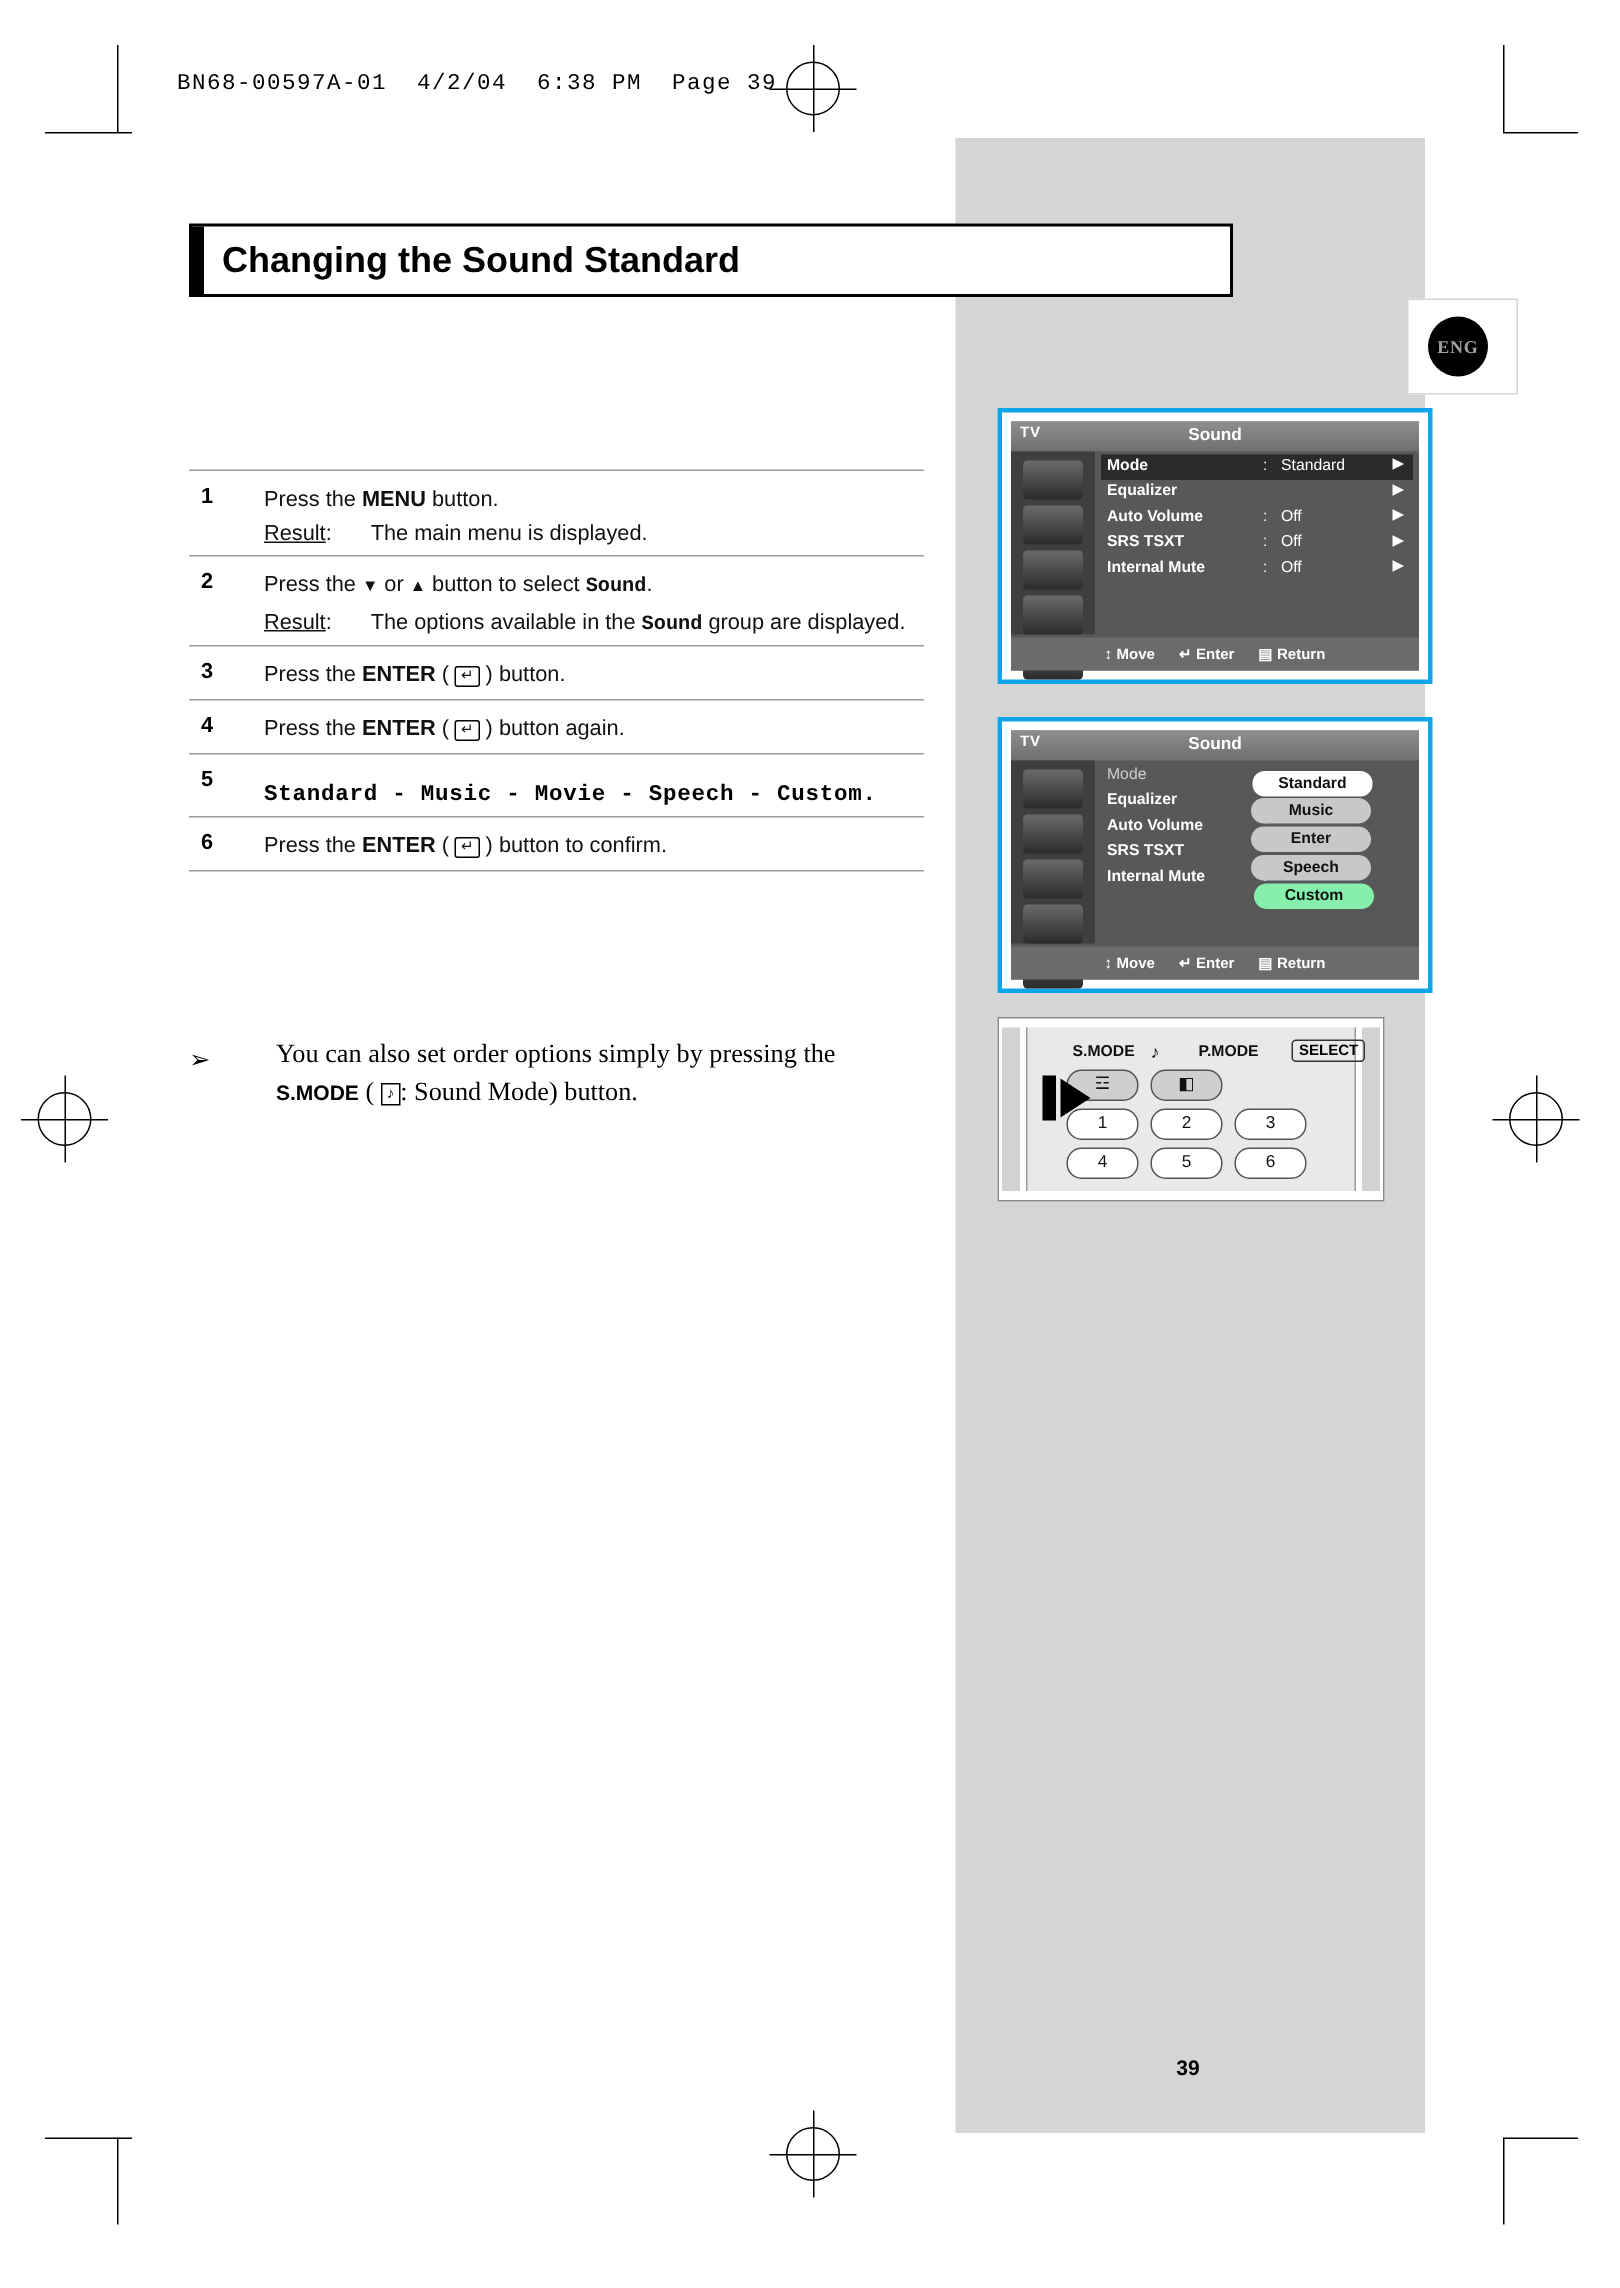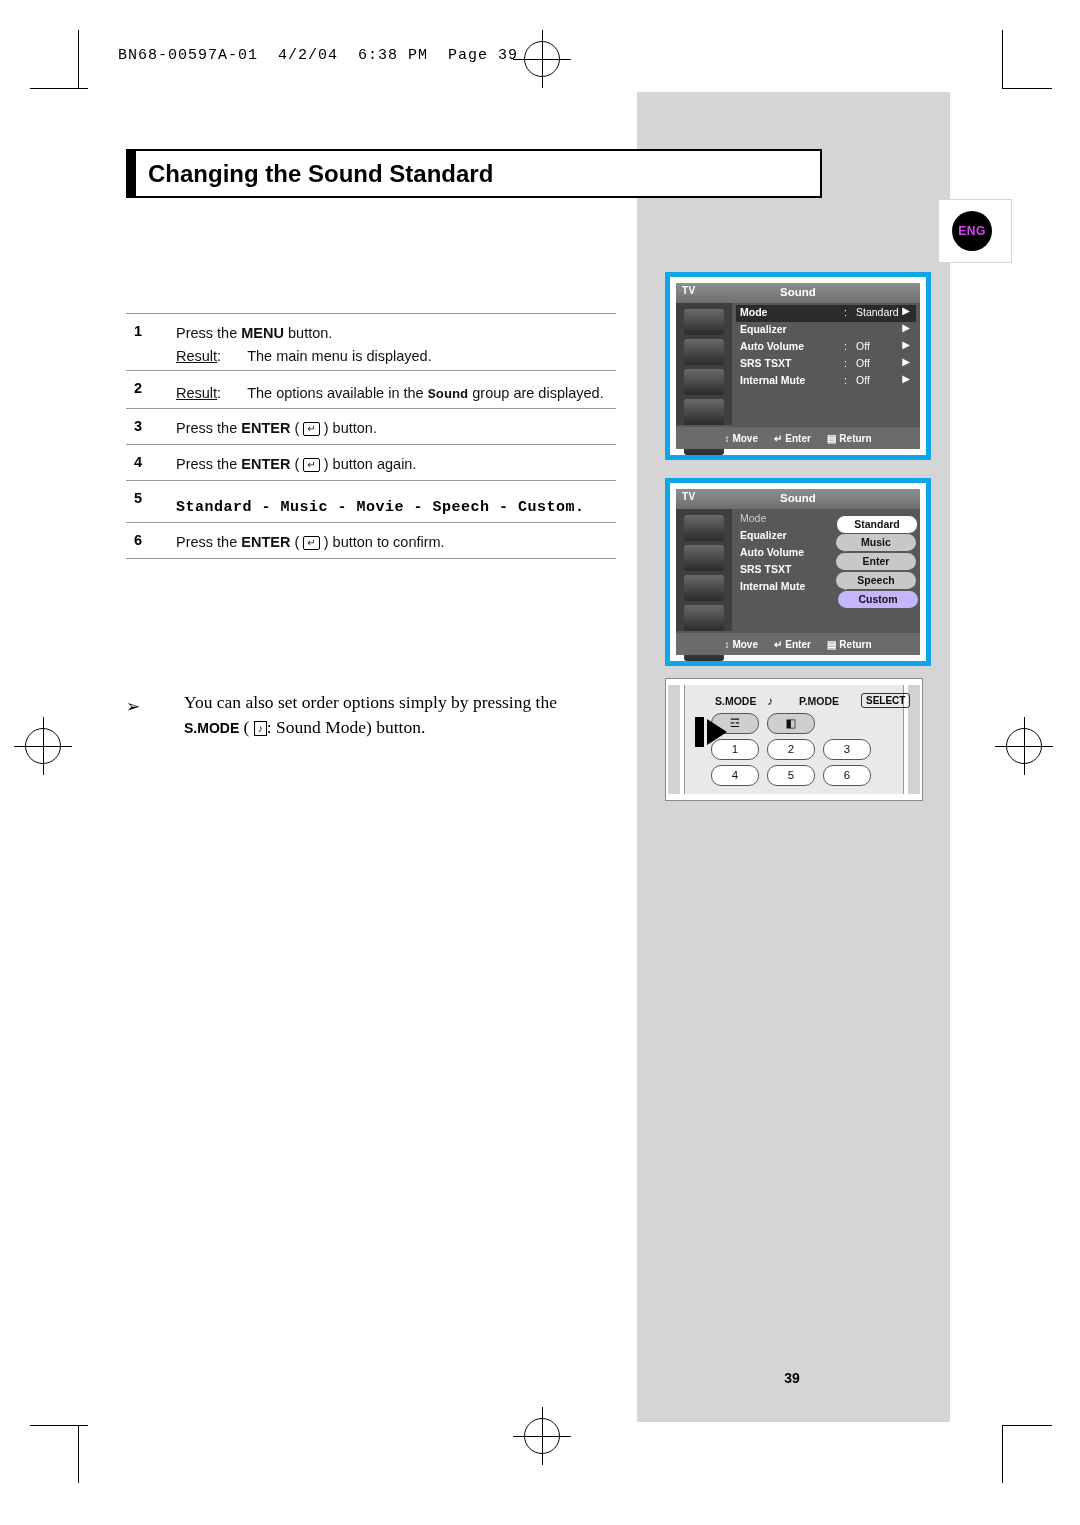--- a/index.html
+++ b/index.html
@@ -38,22 +38,22 @@
     font-size:24px;font-weight:bold;color:#000;letter-spacing:0px;
   }
 
   
   .engbadge{
     position:absolute;left:938px;top:199px;width:72px;height:62px;background:#fff;
     border:1px solid #d5d5d5;
   }
   .engcircle{
     position:absolute;left:952px;top:211px;width:40px;height:40px;border-radius:50%;
-    background:#000;color:#d946ef;font-size:12px;font-weight:bold;
-    display:flex;align-items:center;justify-content:center;letter-spacing:0.5px;
+    background:#000;color:#a3a3a3;font-size:12px;font-weight:bold;
+    display:flex;align-items:center;justify-content:center;letter-spacing:0.5px;font-family:Liberation Serif, serif;
   }
 
   
   .intro{
     position:absolute;left:126px;top:242px;width:480px;
     font-family:"Liberation Serif", serif;font-style:italic;font-weight:bold;
     font-size:17.5px;line-height:25px;color:#000;
   }
 
   
@@ -83,21 +83,21 @@
     margin-left:58px;font-family:"Liberation Serif", serif;font-size:17.5px;line-height:25px;color:#000;
   }
   .note .txt b{font-family:"Liberation Sans", sans-serif;font-size:14px;}
 
   .smodeglyph{
     display:inline-block;border:1px solid #000;padding:0 3px;font-size:10px;line-height:13px;
     vertical-align:1px;font-family:"Liberation Sans",sans-serif;
   }
 
   
-  .osd{position:absolute;background:#fff;border:5px solid #0ea5e9;}
+  .osd{position:absolute;background:#fff;border:3px solid #0ea5e9;padding-left:28px;}
   .osd .inner{position:absolute;inset:6px;background:#585858;}
   .osd .topbar{
     position:absolute;left:0;top:0;right:0;height:20px;
     background:linear-gradient(#8e8e8e,#6f6f6f);
   }
   .osd .tvtag{
     position:absolute;left:6px;top:2px;font-size:10px;color:#fff;font-weight:bold;letter-spacing:0.5px;
   }
   .osd .ttl{
     position:absolute;left:0;right:0;top:3px;text-align:center;font-size:11.5px;color:#fff;font-weight:bold;
@@ -118,21 +118,21 @@
     position:absolute;left:0;right:0;bottom:0;height:22px;background:#6b6b6b;
     display:flex;align-items:center;justify-content:center;gap:16px;
     font-size:10px;color:#fff;font-weight:bold;
   }
   .osd .bottombar span.k{display:inline-block;margin-right:3px;}
   .pill{
     position:absolute;width:80px;height:17px;border-radius:9px;background:#c8c8c8;color:#111;
     font-size:10.5px;font-weight:bold;text-align:center;line-height:17px;
   }
   .pill.sel{background:#fff;border:1px solid #555;}
-  .pillwhite{background:#c4b5fd;}
+  .pillwhite{background:#86efac;}
 
   
   .remote{position:absolute;left:665px;top:678px;width:256px;height:121px;background:#fff;border:1px solid #8a8a8a;}
   .remote .shell{position:absolute;left:18px;top:6px;right:18px;bottom:6px;background:#e9e9e9;border-left:1px solid #9a9a9a;border-right:1px solid #9a9a9a;}
   .remote .edgeL{position:absolute;left:2px;top:6px;bottom:6px;width:12px;background:#d2d2d2;}
   .remote .edgeR{position:absolute;right:2px;top:6px;bottom:6px;width:12px;background:#d2d2d2;}
   .remote .labrow{position:absolute;left:26px;top:10px;right:10px;height:16px;}
   .remote .lab{position:absolute;font-size:10.5px;font-weight:bold;color:#111;}
   .remote .selbox{position:absolute;border:1px solid #333;border-radius:3px;font-size:10px;font-weight:bold;padding:1px 4px;}
   .btn{
@@ -186,20 +186,21 @@
     <div class="rule"></div>
     <div class="step">
       <div class="num">1</div>
       <div class="body">Press the <b>MENU</b> button.</div>
       <div class="res"><u>Result</u>:<span class="val">The main menu is displayed.</span></div>
     </div>
 
     <div class="rule"></div>
     <div class="step">
       <div class="num">2</div>
+      <div class="body">Press the <span class="tri">▼</span> or <span class="tri">▲</span> button to select <span class="mono">Sound</span>.</div>
       <div class="res"><u>Result</u>:<span class="val">The options available in the <span class="mono">Sound</span> group are displayed.</span></div>
     </div>
 
     <div class="rule"></div>
     <div class="step">
       <div class="num">3</div>
       <div class="body">Press the <b>ENTER</b> ( <span class="enterglyph">↵</span> ) button.</div>
     </div>
 
     <div class="rule"></div>

